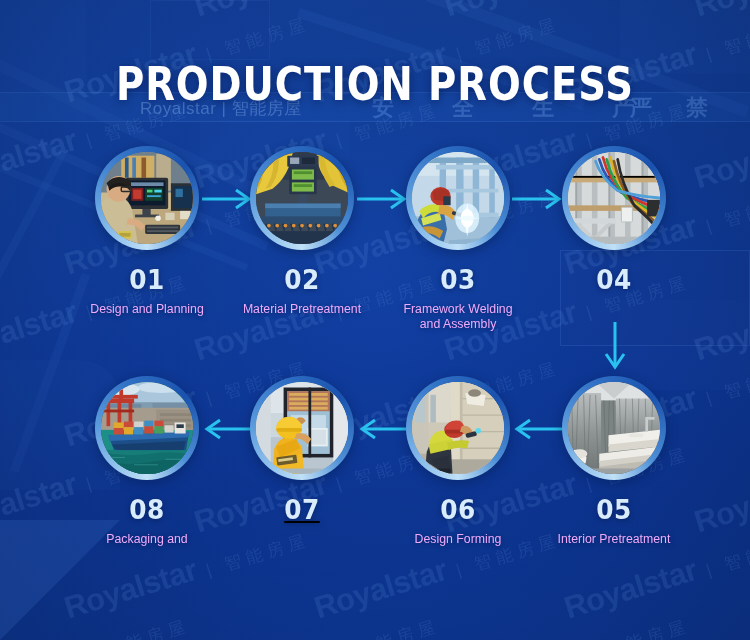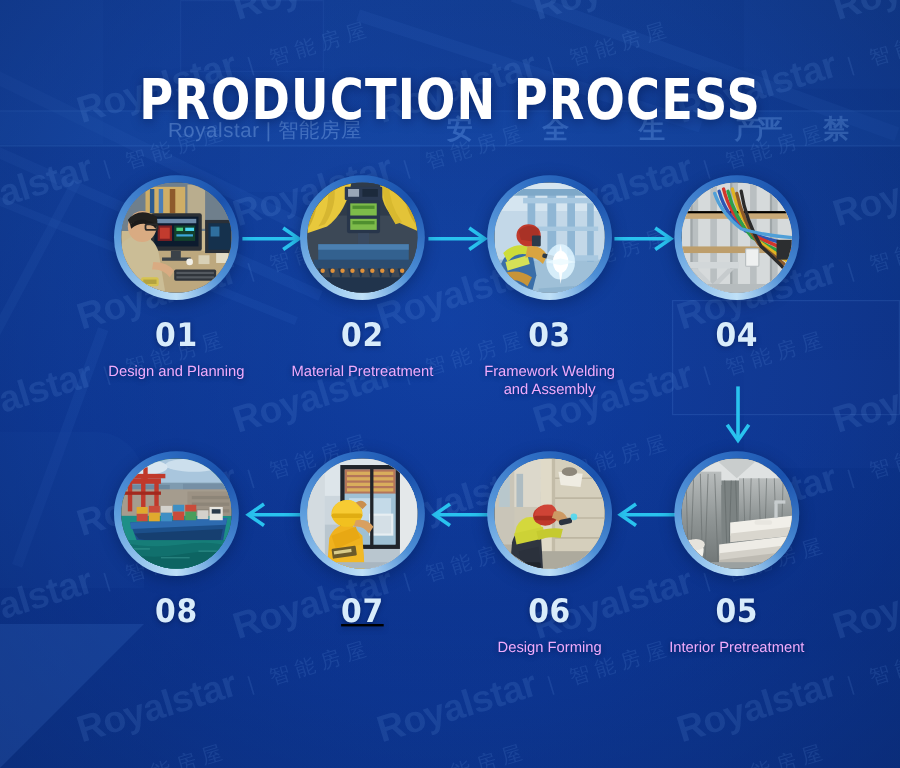--- a/index.html
+++ b/index.html
@@ -521,20 +521,21 @@
         <g stroke="#4fb0a8" stroke-width="1" opacity=".5">
           <path d="M6 82 H26"></path>
             <path d="M36 90 H62"></path>
             <path d="M70 84 H94"></path>
         </g>
       </svg>
     </div>
   </div>
   <div class="num">08</div>
   <div class="lbl">
+    <div>Packaging and</div>
   </div>
 </div>
 
 <div class="step" style="left:224px; top:376px;text-decoration:underline;">
   <div class="circle-wrap">
     <div class="ring"></div>
     <div class="photo">
       <svg viewBox="0 0 100 100" preserveAspectRatio="xMidYMid slice">
         <rect width="100" height="100" fill="#c8d2da"></rect>
         <rect x="0" y="0" width="100" height="34" fill="#dde5ea"></rect>

